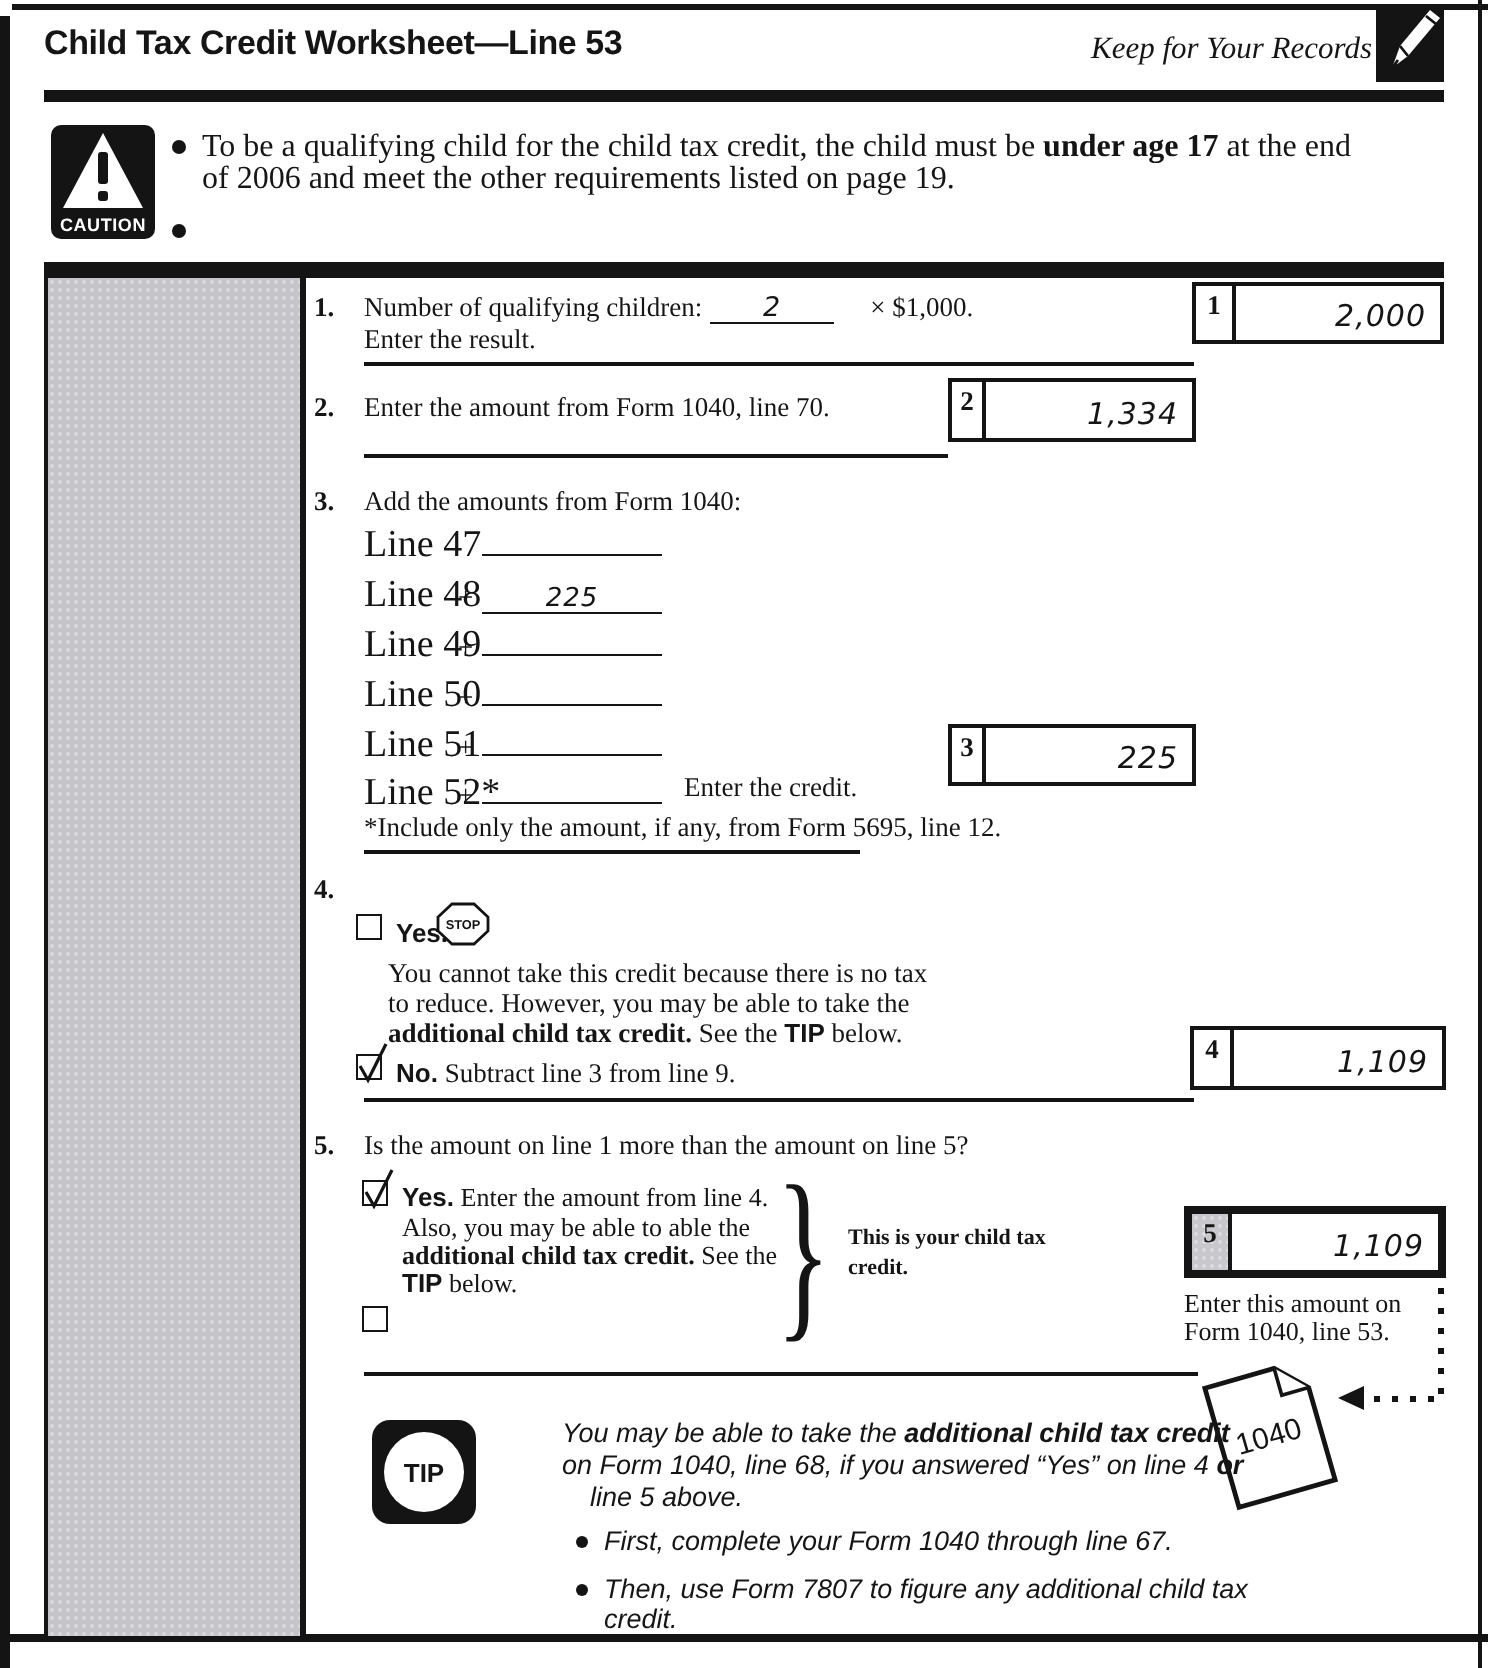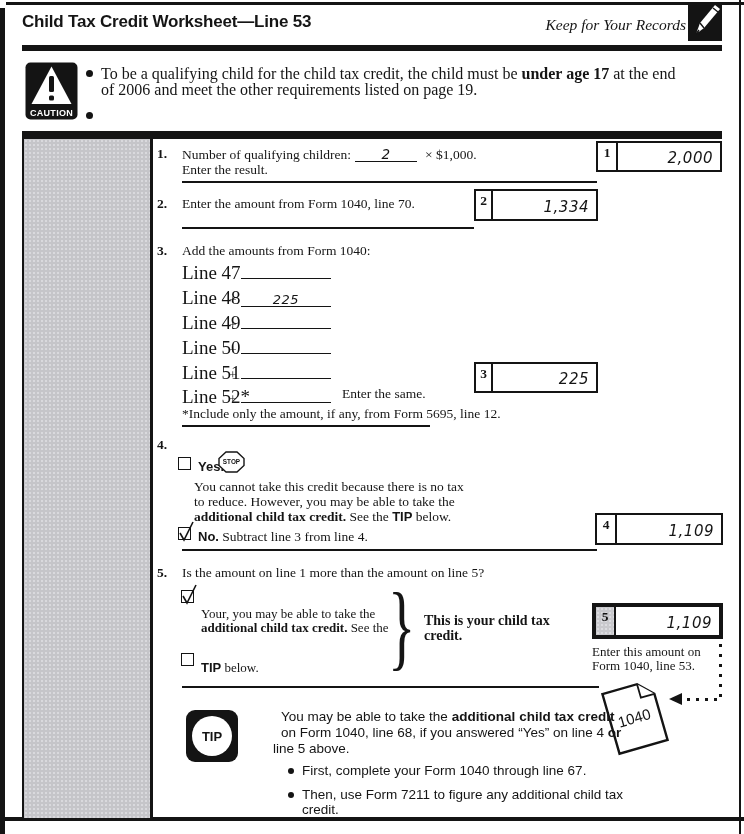--- a/index.html
+++ b/index.html
@@ -25,45 +25,45 @@
     background-image:radial-gradient(#d9d9dd 1px, rgba(0,0,0,0) 1px);
     background-size:4px 4px; border-left:2px solid #141414;
   }
   .itemnum { position:absolute; font-weight:bold; font-size:13.5px; }
   .itext { font-size:13.5px; }
   .rule { position:absolute; height:2px; background:#141414; }
   .entry { display:inline-block; border-bottom:1.5px solid #141414; text-align:center; }
   .hw { font-family:"DejaVu Sans", sans-serif; font-style:italic; letter-spacing:0.5px; font-size:13.5px; }
   .l1row { display:flex; align-items:baseline; }
   .l1row .entry { width:62px; margin-left:4px; height:16px; }
-  .l1row .times { margin-left:8px; }
+  .l1row .times { margin-left:18px; }
   .row3 { display:flex; align-items:baseline; }
   .r3label { width:47px; font-size:19px; }
   .r3plus { width:12px; font-size:13.5px; }
   .r3entry { width:90px; border-bottom:1.5px solid #141414; text-align:center; font-size:13px; height:15px; }
   
   .abox { position:absolute; border:2px solid #141414; background:#fff; display:flex; }
   .abox-n { width:20px; border-right:2px solid #141414; font-weight:bold; font-size:13.5px; text-align:center; padding-top:2px; font-family:"Liberation Serif", serif; }
   .abox-v { flex:1; display:flex; align-items:flex-end; justify-content:flex-end; padding:0 7px 3px 0; font-size:15px; }
   .abox5 { border-width:4px; }
   .abox5 .abox-n { background-color:#c9c9cd; background-image:radial-gradient(#dcdce0 1px, rgba(0,0,0,0) 1px); background-size:4px 4px; }
   
   .cb { position:absolute; width:13px; height:13px; border:1.6px solid #141414; background:#fff; }
   .tick { position:absolute; left:-2px; top:-8px; width:19px; height:23px; overflow:visible; }
   
   .brace { position:absolute; font-family:"Liberation Serif", serif; font-size:95px; line-height:88px; transform:scaleX(0.6); transform-origin:left top; }
-  .resline { font-weight:bold; font-size:14px; }
+  .resline { font-weight:bold; font-size:11px; }
   .note { font-size:13px; }
   .dot { position:absolute; width:3px; height:3px; background:#141414; }
   .arrowl { position:absolute; width:0; height:0; border-top:6px solid transparent; border-bottom:6px solid transparent; border-right:13px solid #141414; }
   .doc1040 { position:absolute; transform:rotate(-16deg); }
   
   .tipicon { position:absolute; width:52px; height:52px; background:#141414; border-radius:9px; display:flex; align-items:center; justify-content:center; }
   .tipcirc { width:40px; height:40px; background:#fff; border-radius:50%; display:flex; align-items:center; justify-content:center; font-family:"Liberation Sans", sans-serif; font-weight:bold; font-size:13px; }
-  .sans { font-family:"Liberation Sans", sans-serif; font-size:13.5px; }
+  .sans { font-family:"Liberation Sans", sans-serif; font-size:13.5px;font-style:italic; }
   .sblt { position:absolute; width:6px; height:6px; border-radius:50%; background:#141414; }
 </style>
 </head>
 <body>
 
 <div class="page">
 
   <div class="bar" style="left:6px;top:2px;width:738px;height:3px"></div>
   <div class="bar" style="left:0;top:8px;width:5px;height:826px"></div>
   <div class="bar" style="left:739px;top:0;width:2px;height:834px"></div>
@@ -142,21 +142,21 @@
   <div class="abs row3" style="left:182px;top:362px">
     <span class="r3label">Line 51</span>
       <span class="r3plus">+</span>
       <span class="r3entry hw"></span>
   </div>
   <div class="abs row3" style="left:182px;top:386px">
     <span class="r3label">Line 52*</span>
       <span class="r3plus">+</span>
       <span class="r3entry hw"></span>
   </div>
-  <div class="abs itext" style="left:342px;top:386px">Enter the same.</div>
+  <div class="abs itext" style="left:342px;top:386px">Enter the credit.</div>
   <div class="abox" style="left:474px;top:362px;width:124px;height:31px">
     <div class="abox-n" style="width:17px">3</div>
     <div class="abox-v hw">225</div>
   </div>
   <div class="abs itext" style="left:182px;top:406px">*Include only the amount, if any, from Form 5695, line 12.</div>
   <div class="rule" style="left:182px;top:425px;width:248px"></div>
 
   <div class="itemnum" style="left:157px;top:437px">4.</div>
   <span class="cb" style="left:178px;top:457px">
     
@@ -167,37 +167,38 @@
     <text x="13.5" y="13.3" text-anchor="middle" font-family="Liberation Sans, sans-serif" font-weight="bold" font-size="6.4" fill="#141414">STOP</text>
   </svg>
   <div class="abs itext" style="left:194px;top:479px">You cannot take this credit because there is no tax</div>
   <div class="abs itext" style="left:194px;top:494px">to reduce. However, you may be able to take the</div>
   <div class="abs itext" style="left:194px;top:509px"><span class="bs">additional child tax credit.</span><span> See the </span><span class="bsans">TIP</span><span> below.</span></div>
   <span class="cb" style="left:178px;top:527px">
     <svg class="tick" viewBox="0 0 19 23">
         <path d="M3 13 L7 20 L16 2" stroke="#141414" stroke-width="1.6" fill="none"></path>
       </svg>
   </span>
-  <div class="abs itext" style="left:198px;top:529px"><span class="bsans">No.</span><span> Subtract line 3 from line 4.</span></div>
+  <div class="abs itext" style="left:198px;top:529px"><span class="bsans">No.</span><span> Subtract line 3 from line 9.</span></div>
   <div class="abox" style="left:595px;top:513px;width:128px;height:32px">
     <div class="abox-n">4</div>
     <div class="abox-v hw">1,109</div>
   </div>
   <div class="rule" style="left:182px;top:549px;width:415px"></div>
 
   <div class="itemnum" style="left:157px;top:565px">5.</div>
   <div class="abs itext" style="left:182px;top:565px">Is the amount on line 1 more than the amount on line 5?</div>
   <span class="cb" style="left:181px;top:590px">
     <svg class="tick" viewBox="0 0 19 23">
         <path d="M3 13 L7 20 L16 2" stroke="#141414" stroke-width="1.6" fill="none"></path>
       </svg>
   </span>
-  <div class="abs itext" style="left:201px;top:606px;font-size:13px">Your, you may be able to take the</div>
+  <div class="abs itext" style="left:201px;top:591px;font-size:13px"><span class="bsans">Yes.</span><span> Enter the amount from line 4.</span></div>
+  <div class="abs itext" style="left:201px;top:606px;font-size:13px">Also, you may be able to able the</div>
   <div class="abs itext" style="left:201px;top:620px;font-size:13px"><span class="bs">additional child tax credit.</span><span> See the</span></div>
-  <div class="abs itext" style="left:201px;top:660px;font-size:13px"><span class="bsans">TIP</span><span> below.</span></div>
+  <div class="abs itext" style="left:201px;top:634px;font-size:13px"><span class="bsans">TIP</span><span> below.</span></div>
   <span class="cb" style="left:181px;top:653px">
     
   </span>
   <div class="brace" style="left:388px;top:582px">}</div>
   <div class="abs resline" style="left:424px;top:613px">This is your child tax</div>
   <div class="abs resline" style="left:424px;top:628px">credit.</div>
   <div class="abox abox5" style="left:592px;top:603px;width:131px;height:36px">
     <div class="abox-n">5</div>
     <div class="abox-v hw">1,109</div>
   </div>
@@ -220,20 +221,20 @@
     <path d="M5 4 L41 4 L55 18 L55 66 L5 66 Z" fill="#fff" stroke="#141414" stroke-width="2.4"></path>
     <path d="M41 4 L41 18 L55 18" fill="#fff" stroke="#141414" stroke-width="1.8"></path>
     <text x="29" y="41" text-anchor="middle" font-family="Liberation Sans, sans-serif" font-size="15" fill="#141414">1040</text>
   </svg>
 
   <div class="tipicon" style="left:186px;top:710px">
     <div class="tipcirc">TIP</div>
   </div>
   <div class="abs sans" style="left:281px;top:709px"><span>You may be able to take the </span><span class="bs">additional child tax credit</span></div>
   <div class="abs sans" style="left:281px;top:725px"><span>on Form 1040, line 68, if you answered “Yes” on line 4 </span><span class="bs">or</span></div>
-  <div class="abs sans" style="left:273px;top:741px">line 5 above.</div>
+  <div class="abs sans" style="left:295px;top:741px">line 5 above.</div>
   <div class="sblt" style="left:288px;top:768px"></div>
   <div class="abs sans" style="left:302px;top:763px">First, complete your Form 1040 through line 67.</div>
   <div class="sblt" style="left:288px;top:792px"></div>
-  <div class="abs sans" style="left:302px;top:787px">Then, use Form 7211 to figure any additional child tax</div>
+  <div class="abs sans" style="left:302px;top:787px">Then, use Form 7807 to figure any additional child tax</div>
   <div class="abs sans" style="left:302px;top:802px">credit.</div>
 
 </div>
 
 </body></html>

